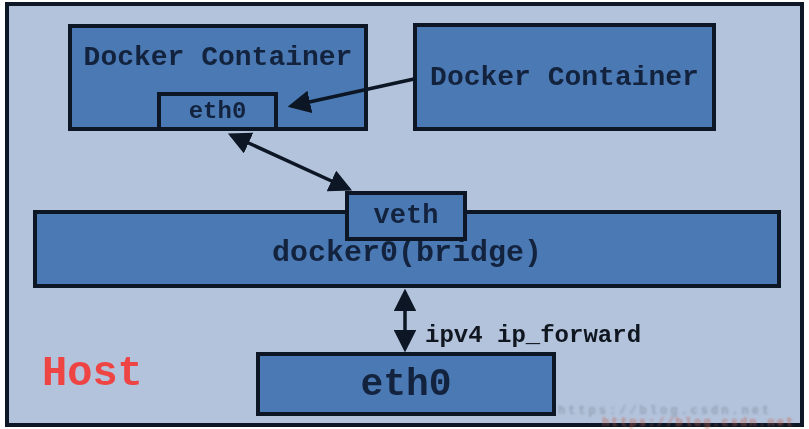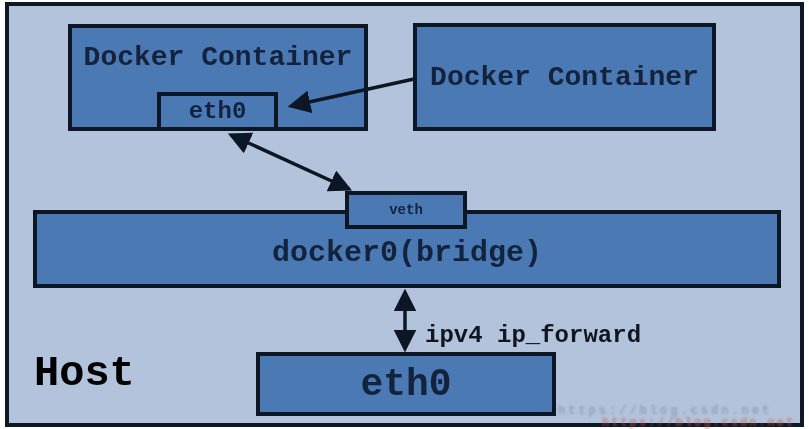--- a/index.html
+++ b/index.html
@@ -19,26 +19,26 @@
     background:#4a79b4;border:4px solid #0c1624;
     box-sizing:border-box;
     color:#13233e;font-weight:700;
     display:flex;align-items:center;justify-content:center;
   }
   .dc1{left:68px;top:24px;width:300px;height:107px;align-items:flex-start;z-index:2;}
   .dc1 .lbl{margin-top:14px;font-size:28px;letter-spacing:0px;}
   .dc2{left:413px;top:23px;width:303px;height:108px;z-index:2;}
   .dc2 .lbl{font-size:28px;}
   .eth0c{left:157px;top:92px;width:121px;height:39px;z-index:3;font-size:24px;}
-  .veth{left:345px;top:191px;width:122px;height:38px;z-index:3;font-size:14px;}
+  .veth{left:345px;top:191px;width:122px;height:50px;z-index:3;font-size:27px;}
   .bridge{left:33px;top:210px;width:748px;height:78px;z-index:2;font-size:30px;padding-top:8px;}
   .eth0h{left:256px;top:352px;width:300px;height:64px;z-index:2;font-size:38px;}
   .hostlbl{
-    position:absolute;left:34px;top:350px;
-    font-size:42px;font-weight:700;color:#000000;z-index:2;
+    position:absolute;left:42px;top:350px;
+    font-size:42px;font-weight:700;color:#ef4444;z-index:2;
   }
   .ipfwd{
     position:absolute;left:425px;top:306px;
     font-size:24px;font-weight:700;color:#10161f;z-index:2;white-space:pre;margin-top:16px;
   }
   .arrows{position:absolute;left:0;top:0;width:809px;height:429px;z-index:5;pointer-events:none;}
   .wm1{
     position:absolute;left:558px;top:404px;width:250px;
     font-size:12px;font-weight:700;color:#7d8696;opacity:.55;
     filter:blur(1.1px);letter-spacing:3px;z-index:6;white-space:nowrap;overflow:hidden;

